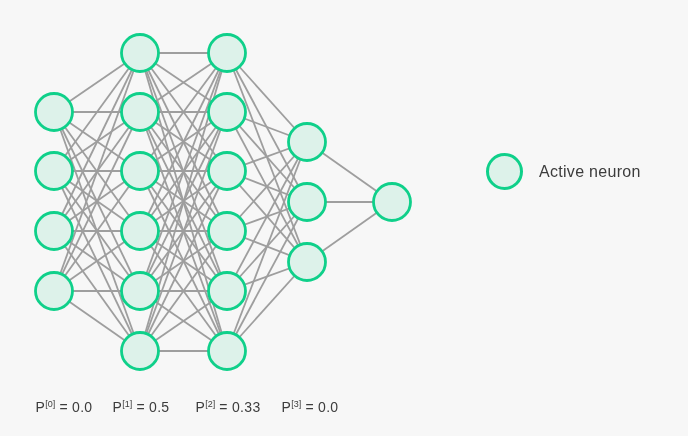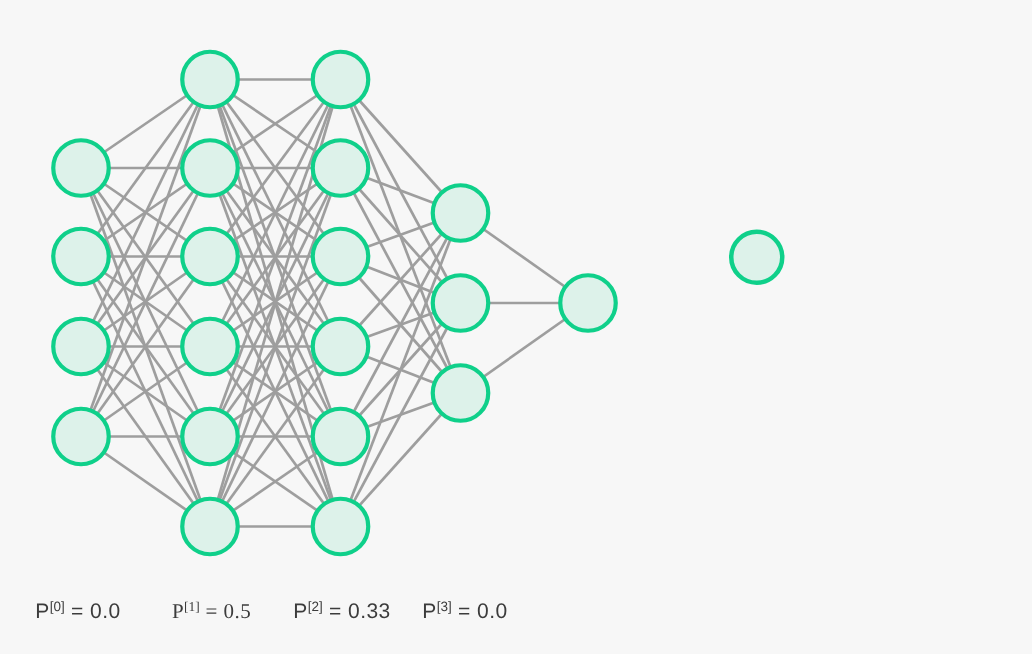--- a/index.html
+++ b/index.html
@@ -182,21 +182,22 @@
       <circle cx="227" cy="351" r="18.5" class="neuron active"></circle>
       <circle cx="307" cy="142" r="18.5" class="neuron active"></circle>
       <circle cx="307" cy="202" r="18.5" class="neuron active"></circle>
       <circle cx="307" cy="262" r="18.5" class="neuron active"></circle>
       <circle cx="392" cy="202" r="18.5" class="neuron active"></circle>
     </svg>
 
   <div class="legend">
     <div class="legend-item">
       <span class="legend-swatch active"></span>
+      <span class="legend-label">Active neuron</span>
     </div>
   </div>
 
-  <span class="plabel" style="left: 52px;"><span>P</span><sup>[0]</sup><span> = 0.0</span></span>
-  <span class="plabel" style="left: 141px; font-family: Liberation Serif, serif;"><span>P</span><sup>[1]</sup><span> = 0.5</span></span>
+  <span class="plabel" style="left: 64px;"><span>P</span><sup>[0]</sup><span> = 0.0</span></span>
+  <span class="plabel" style="left: 141px;"><span>P</span><sup>[1]</sup><span> = 0.5</span></span>
   <span class="plabel" style="left: 228px; text-align: right;"><span>P</span><sup>[2]</sup><span> = 0.33</span></span>
   <span class="plabel" style="left: 310px;"><span>P</span><sup>[3]</sup><span> = 0.0</span></span>
 
 </div>
 
 </body></html>

